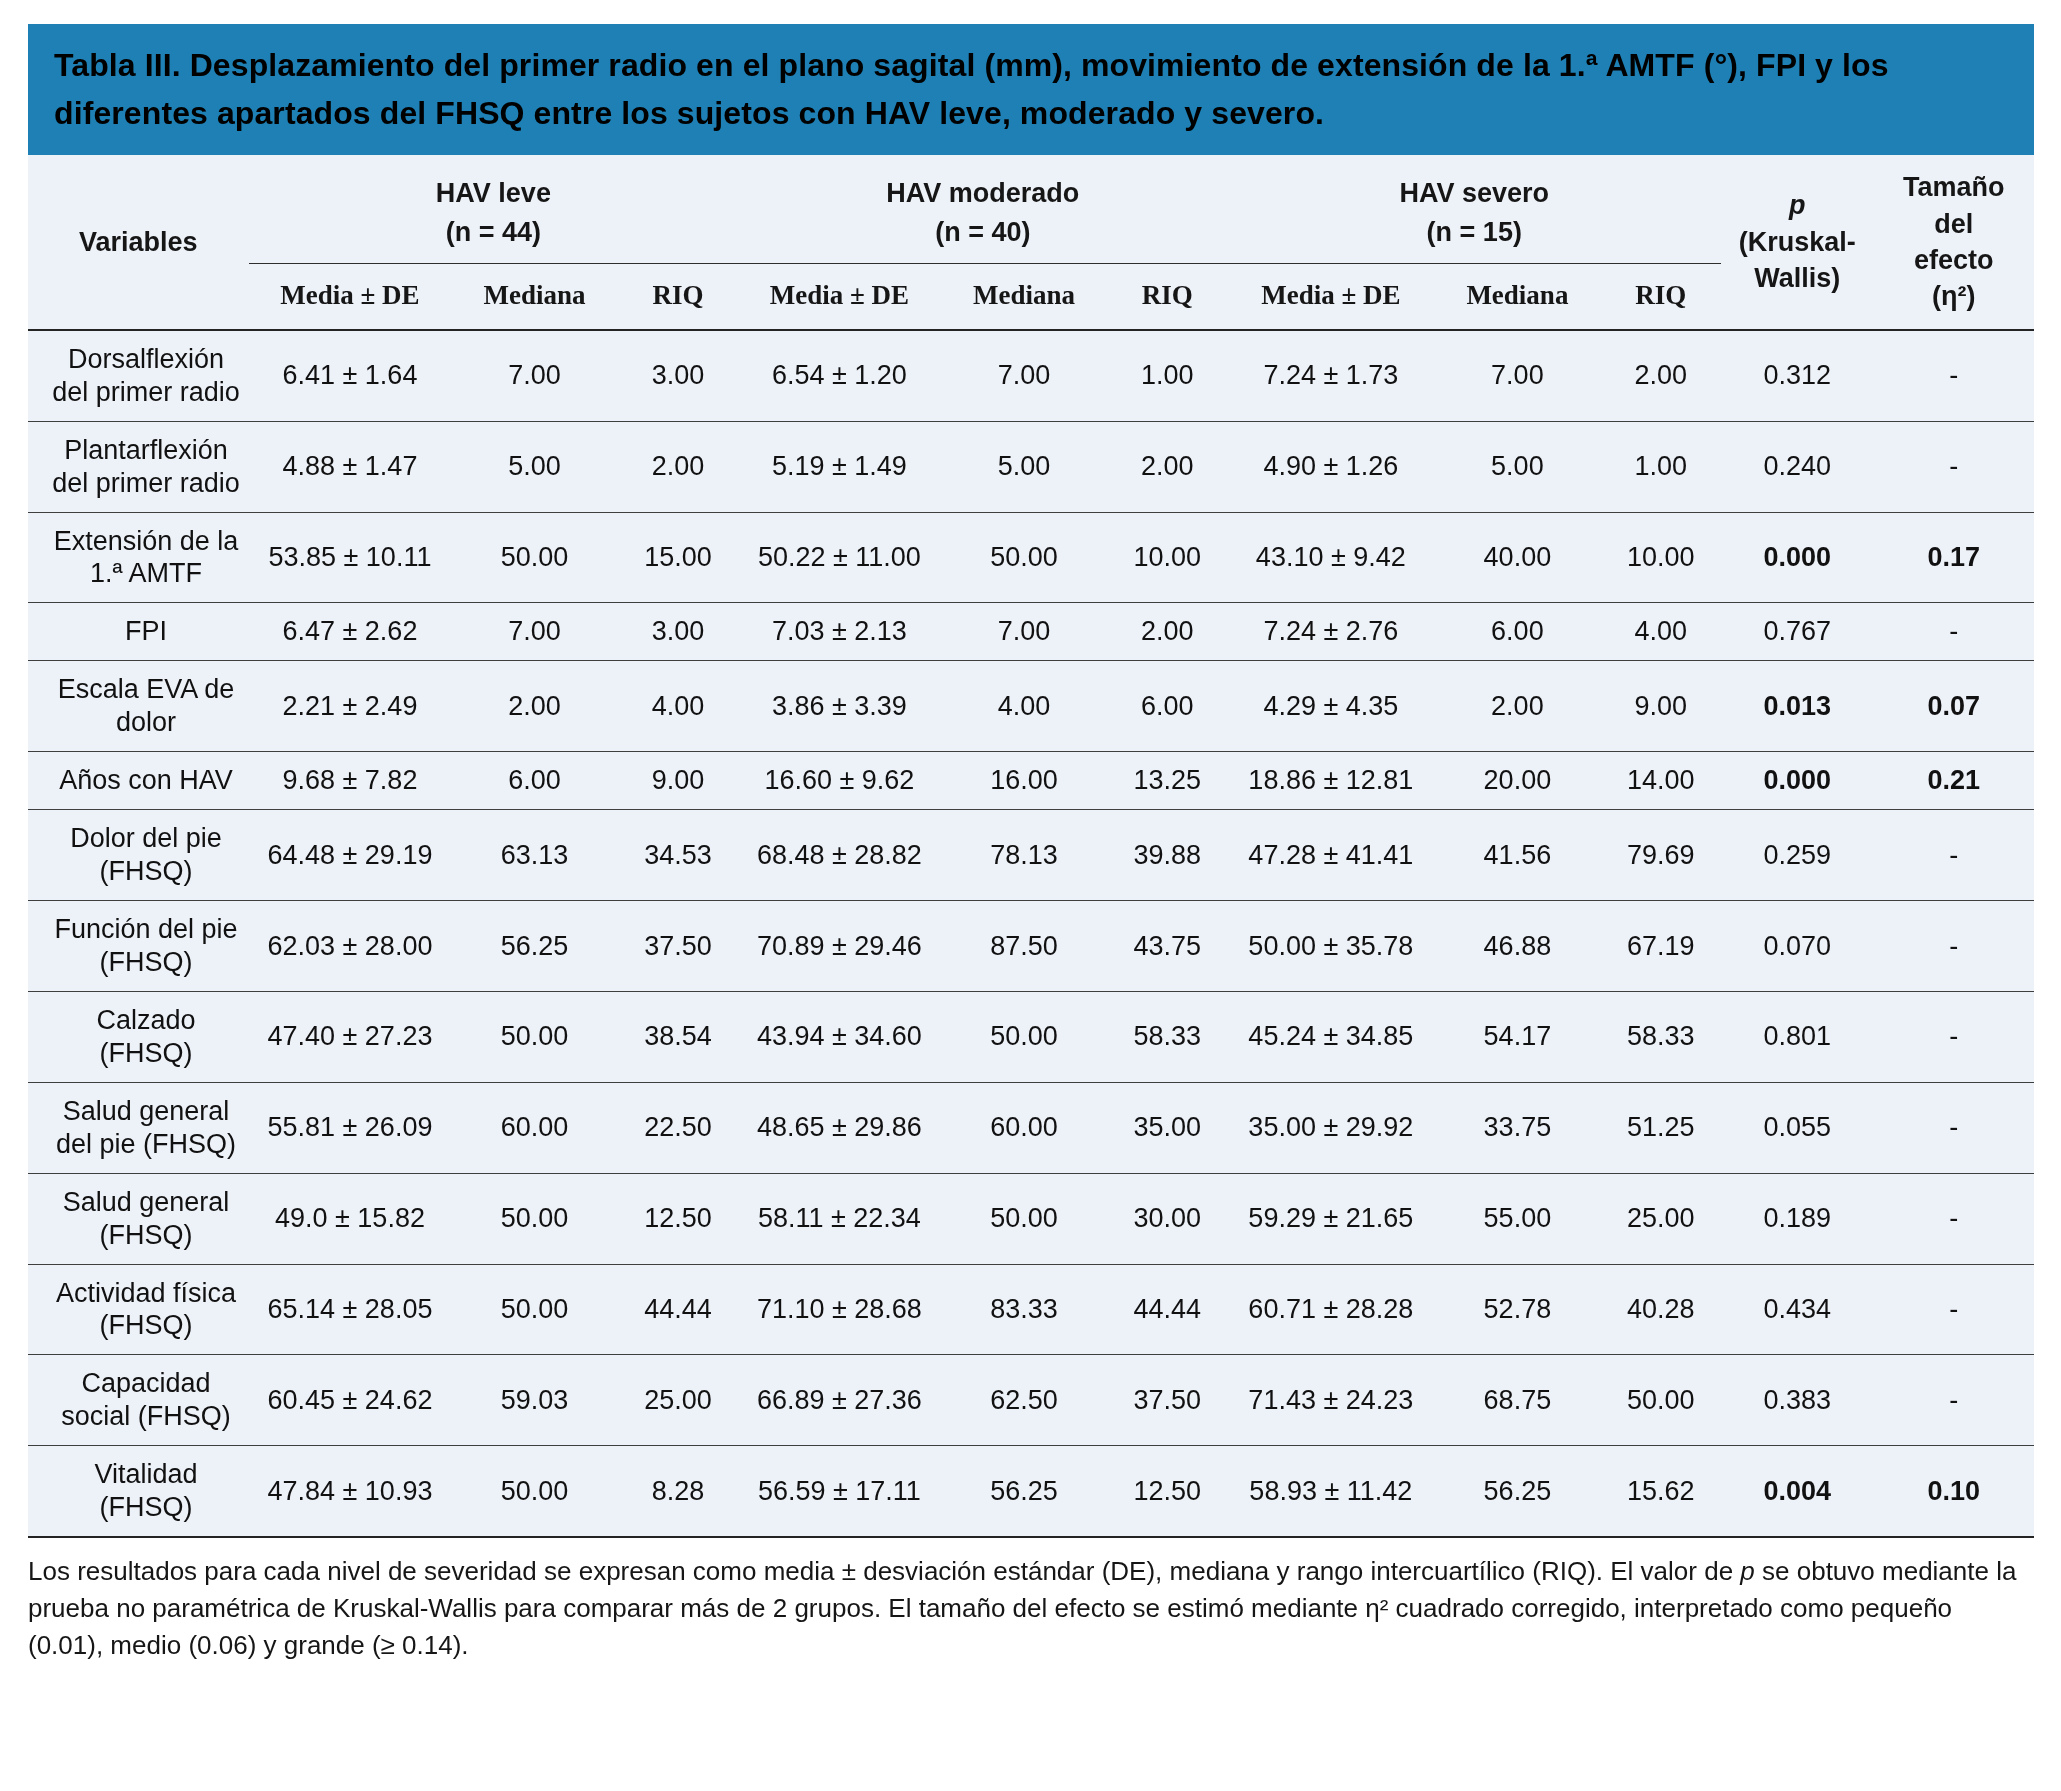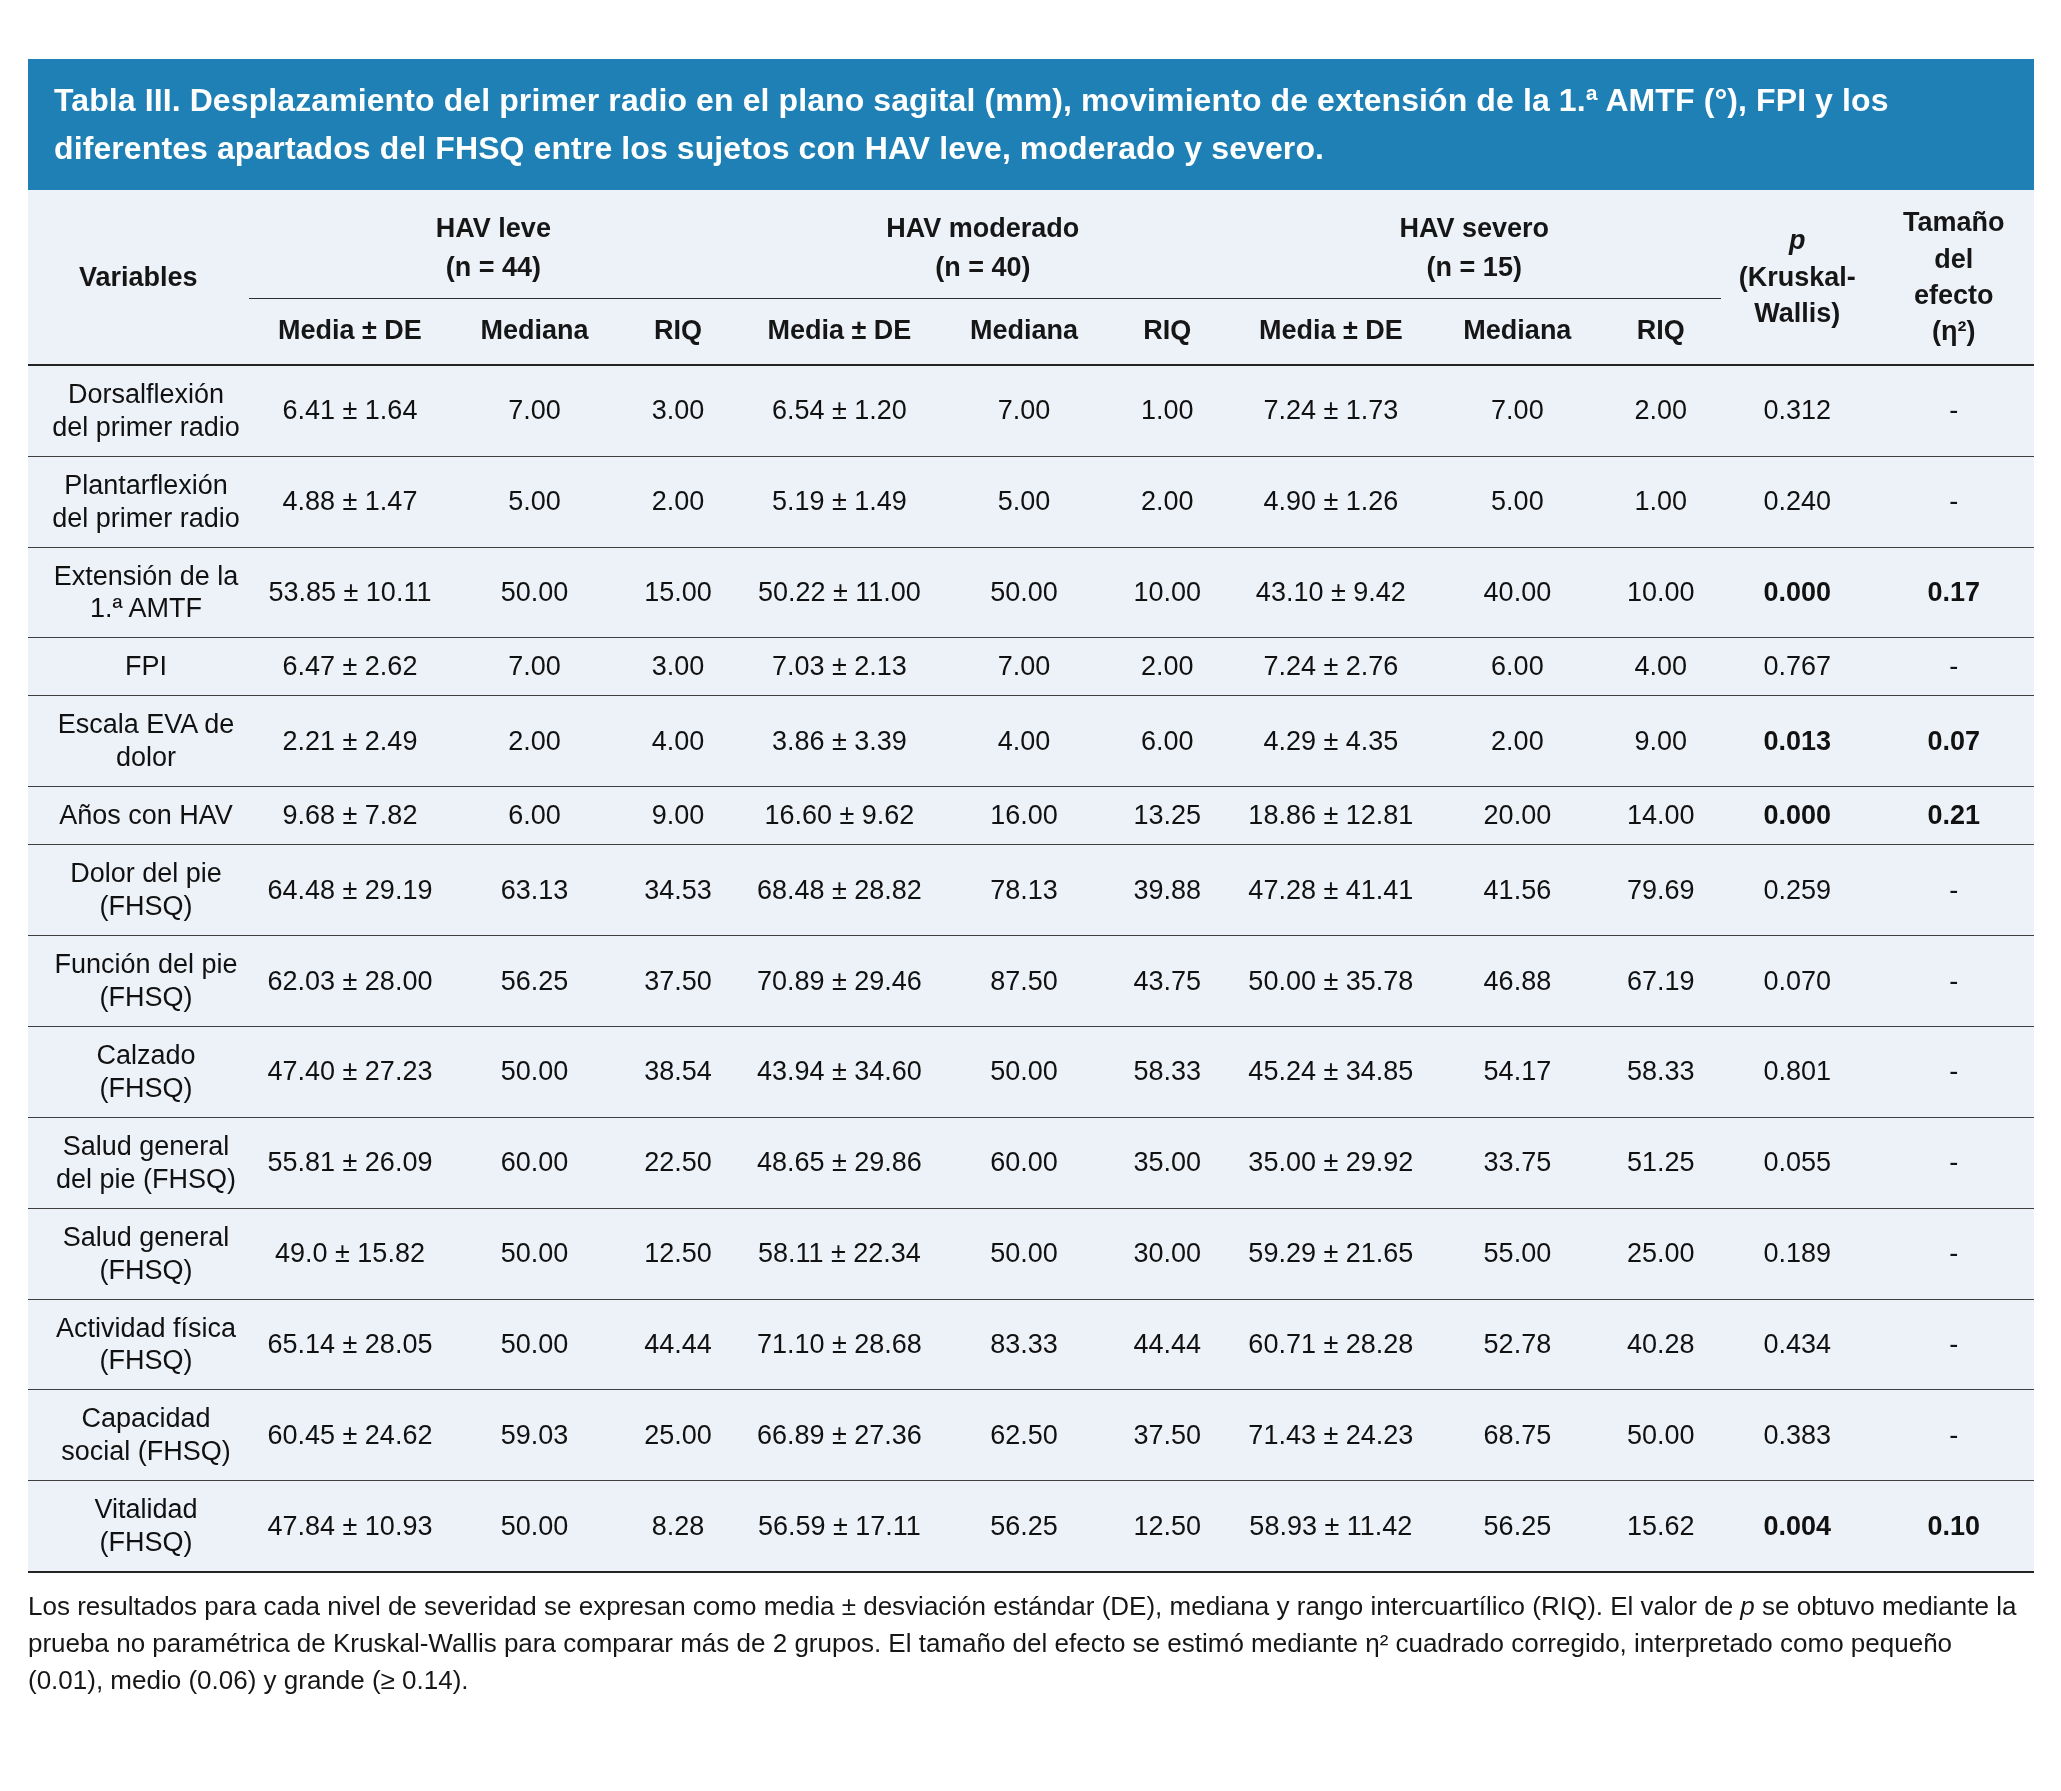--- a/index.html
+++ b/index.html
@@ -10,27 +10,26 @@
   .page {
     width: 2062px;
     box-sizing: border-box;
     background: #ffffff;
     padding: 24px 28px 28px 28px;
     font-family: "Liberation Sans", "DejaVu Sans", sans-serif;
     color: #111111;
   }
   .title-bar {
     background: #1e80b5;
-    color: #ffffff;
+    color: #000000;
     font-weight: bold;
     font-size: 32px;
     line-height: 1.5;
     padding: 16.7px 26px 18.6px 26px;
     letter-spacing: 0.1px;
-    margin-top: 35px;
   }
   table.data-table {
     width: 100%;
     border-collapse: collapse;
     background: #edf1f8;
     table-layout: fixed;
   }
   th, td {
     text-align: center;
     vertical-align: middle;
@@ -42,20 +41,21 @@
   thead th { font-weight: bold; color: #161616; }
   .group-head {
     padding-top: 18.6px;
     padding-bottom: 11px;
     border-bottom: 1.9px solid #2e2e2e;
     line-height: 1.45;
   }
   .stat-head {
     padding-top: 15px;
     padding-bottom: 16.7px;
+    font-family: Liberation Serif, serif;
   }
   .var-head, .p-head, .effect-head {
     line-height: 1.35;
   }
   thead tr.sub-row th,
   thead th[rowspan] {
     border-bottom: 2.8px solid #242424;
   }
   tbody td { border-top: 1.9px solid #3f3f3f; }
   tbody tr:first-child td { border-top: none; }

